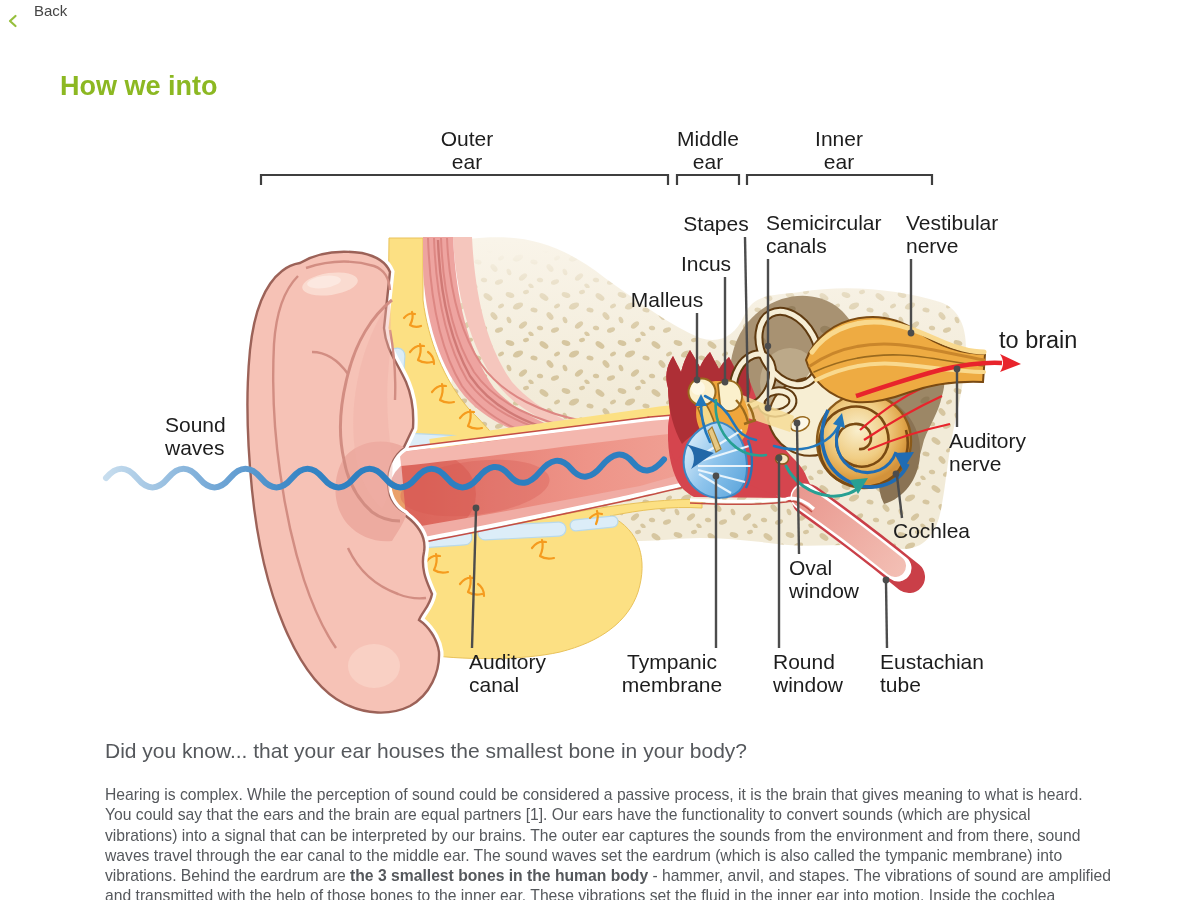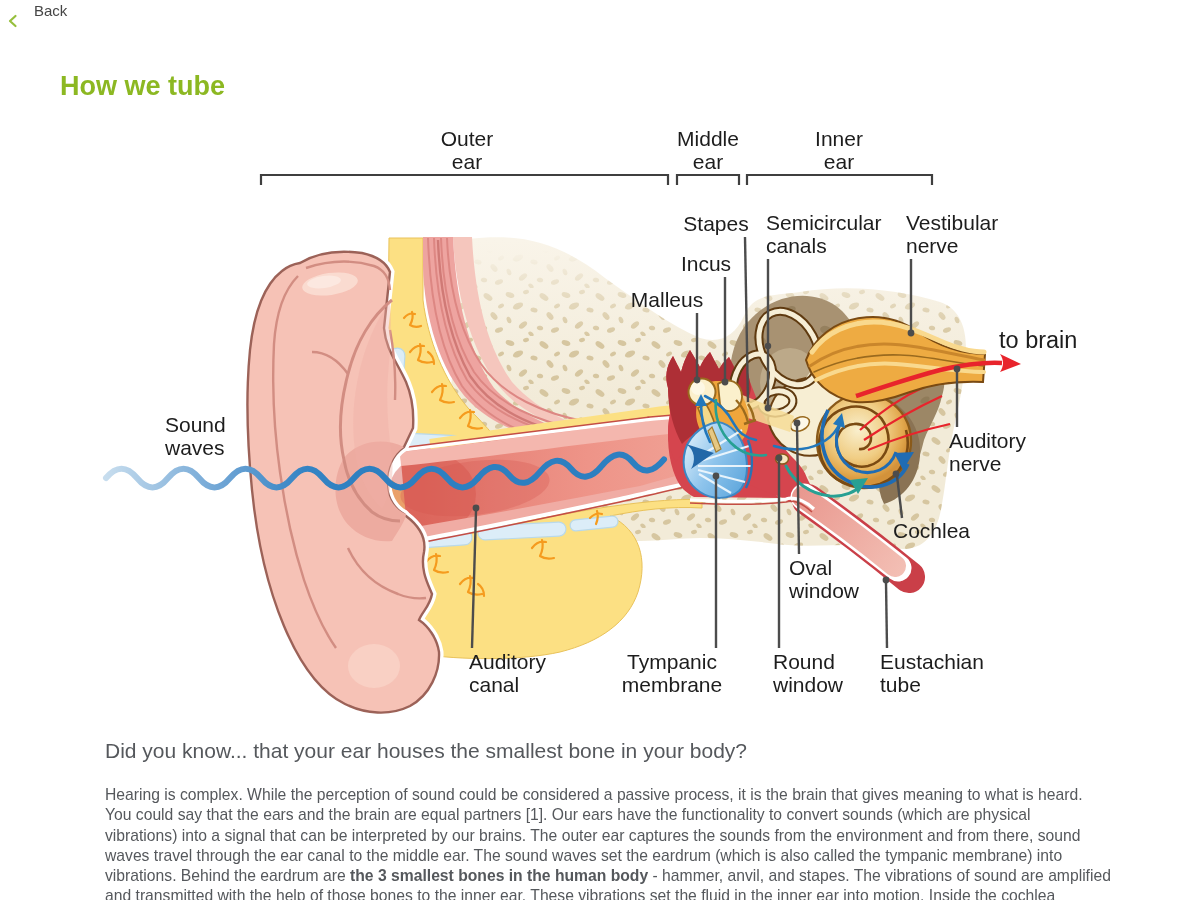--- a/index.html
+++ b/index.html
@@ -344,15 +344,15 @@
 <text x="773" y="669">Round</text>
       <text x="773" y="692">window</text>
 <text x="880" y="669">Eustachian</text>
       <text x="880" y="692">tube</text>
 </g>
 </svg>
 <div class="abs" id="back">Back</div>
 <svg class="abs" style="left:7px;top:14px" width="12" height="14" viewBox="0 0 12 14">
  <path d="M8.5,2 L3,7 L8.5,12" fill="none" stroke="#96bf3c" stroke-width="2.2" stroke-linecap="round" stroke-linejoin="round"></path>
 </svg>
-<div class="abs" id="h1">How we tube</div>
+<div class="abs" id="h1">How we into</div>
 <div class="abs" id="know">Did you know... that your ear houses the smallest bone in your body?</div>
 <div class="abs" id="para">Hearing is complex. While the perception of sound could be considered a passive process, it is the brain that gives meaning to what is heard.<br>You could say that the ears and the brain are equal partners [1]. Our ears have the functionality to convert sounds (which are physical<br>vibrations) into a signal that can be interpreted by our brains. The outer ear captures the sounds from the environment and from there, sound<br>waves travel through the ear canal to the middle ear. The sound waves set the eardrum (which is also called the tympanic membrane) into<br>vibrations. Behind the eardrum are <b>the 3 smallest bones in the human body</b> - hammer, anvil, and stapes. The vibrations of sound are amplified<br>and transmitted with the help of those bones to the inner ear. These vibrations set the fluid in the inner ear into motion. Inside the cochlea</div>
 
 </body></html>

